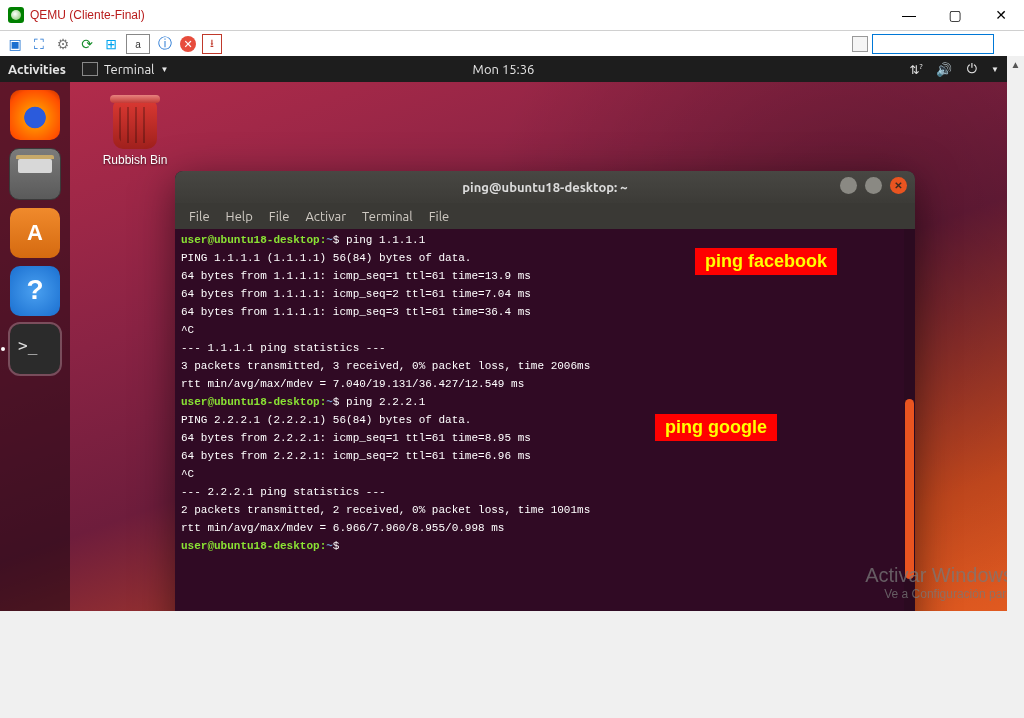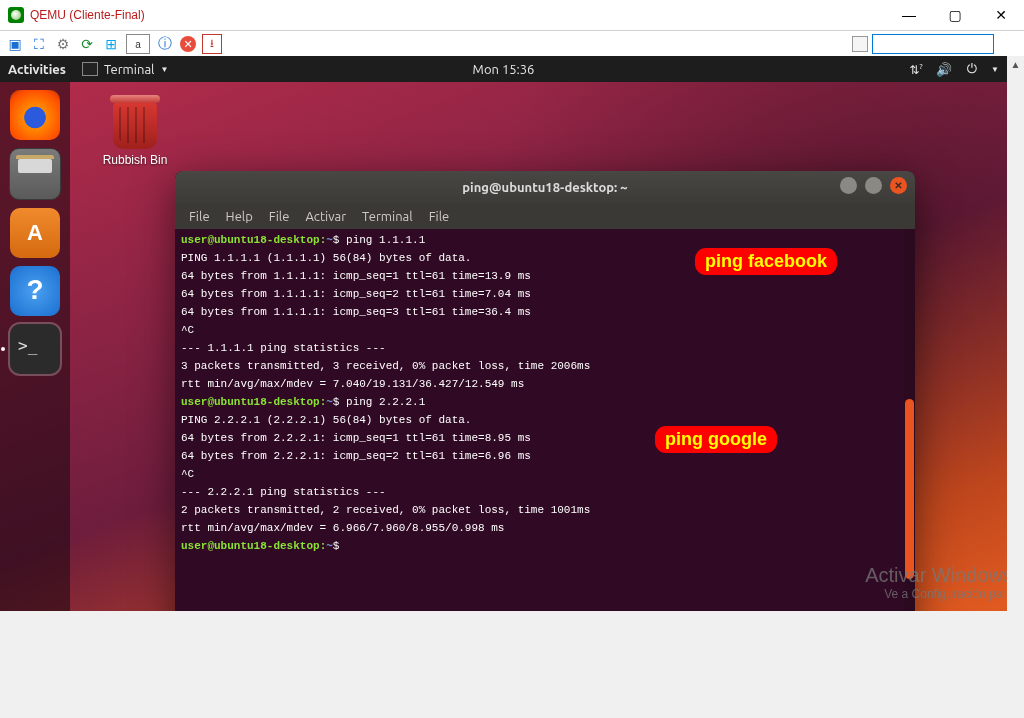--- a/index.html
+++ b/index.html
@@ -271,21 +271,20 @@
   }
   
   .anno {
     position: absolute;
     background: #ff0000;
     color: #ffff00;
     font-family: "Comic Sans MS", cursive, sans-serif;
     font-weight: bold;
     font-size: 18px;
     padding: 3px 10px;
-    border-radius: 11px;
   }
   
   .watermark {
     position: absolute;
     right: -6px; bottom: 10px;
     text-align: right;
     color: rgba(120,120,120,0.8);
     font-family: "Segoe UI", sans-serif;
     pointer-events: none;
   }
@@ -389,21 +388,21 @@
 <span>--- 2.2.2.1 ping statistics ---</span>
 <span>2 packets transmitted, 2 received, 0% packet loss, time 1001ms</span>
 <span>rtt min/avg/max/mdev = 6.966/7.960/8.955/0.998 ms</span>
 <span class="prompt-user"><span>user@ubuntu18-desktop</span>:</span><span class="prompt-tilde">~</span><span style="color:#fff">$ </span></div>
       <div class="term-scroll">
         <div class="thumb"></div>
       </div>
     </div>
 
     <div class="anno" style="left:695px; top:192px;">ping facebook</div>
-    <div class="anno" style="left:655px; top:358px;margin-top:12px;">ping google</div>
+    <div class="anno" style="left:655px; top:358px;">ping google</div>
 
     <div class="watermark">
       <div class="l1">Activar Windows</div>
       <div class="l2">Ve a Configuración para</div>
     </div>
 
   </div>
 </div>
 
 </body></html>

